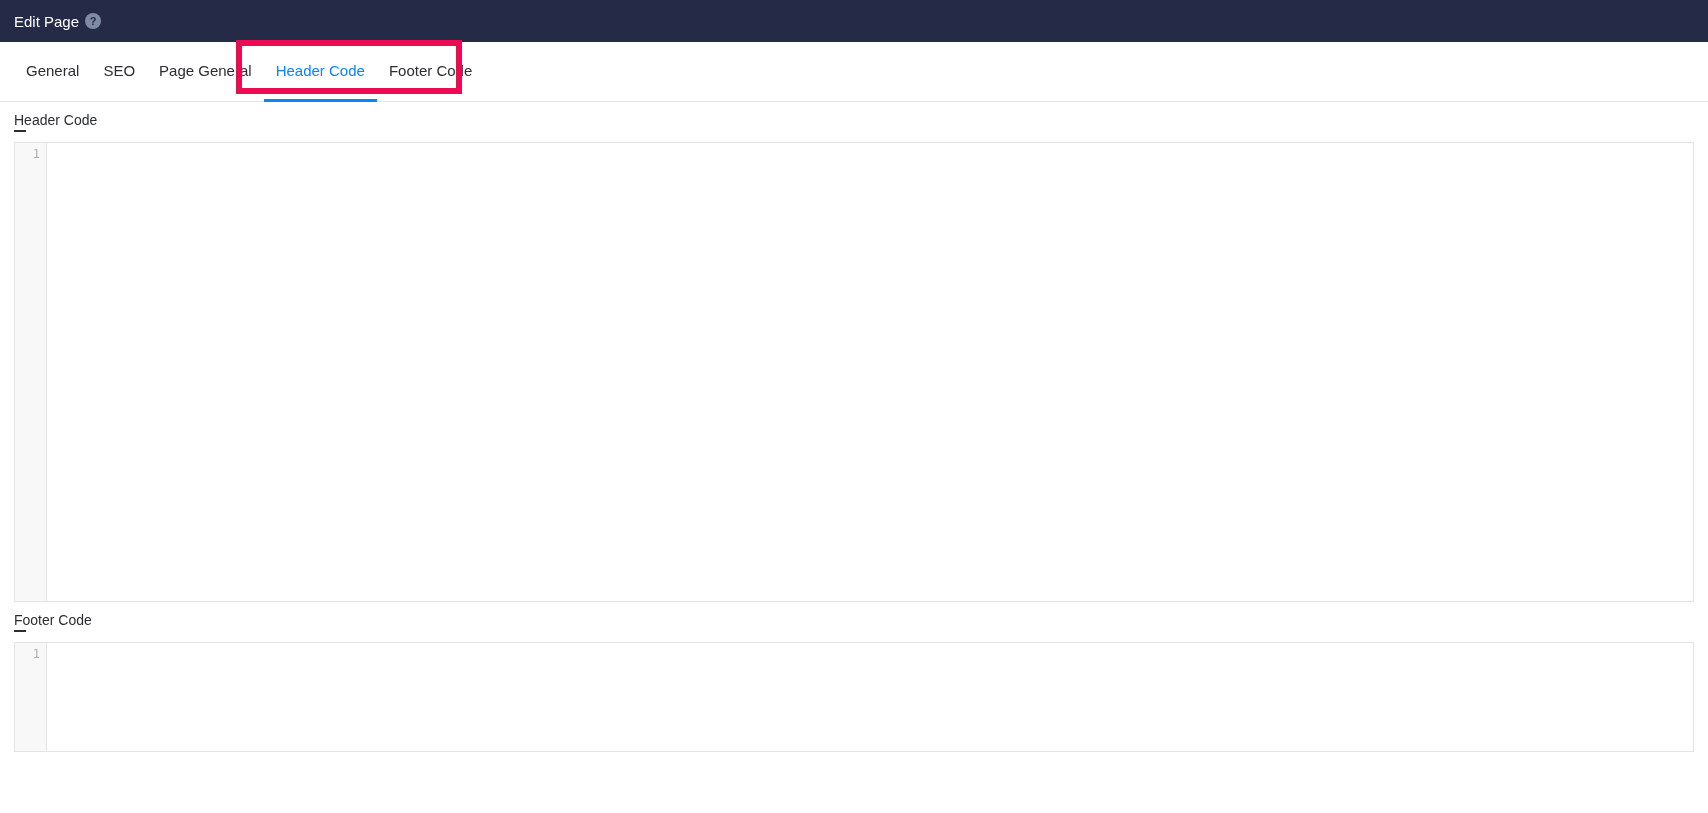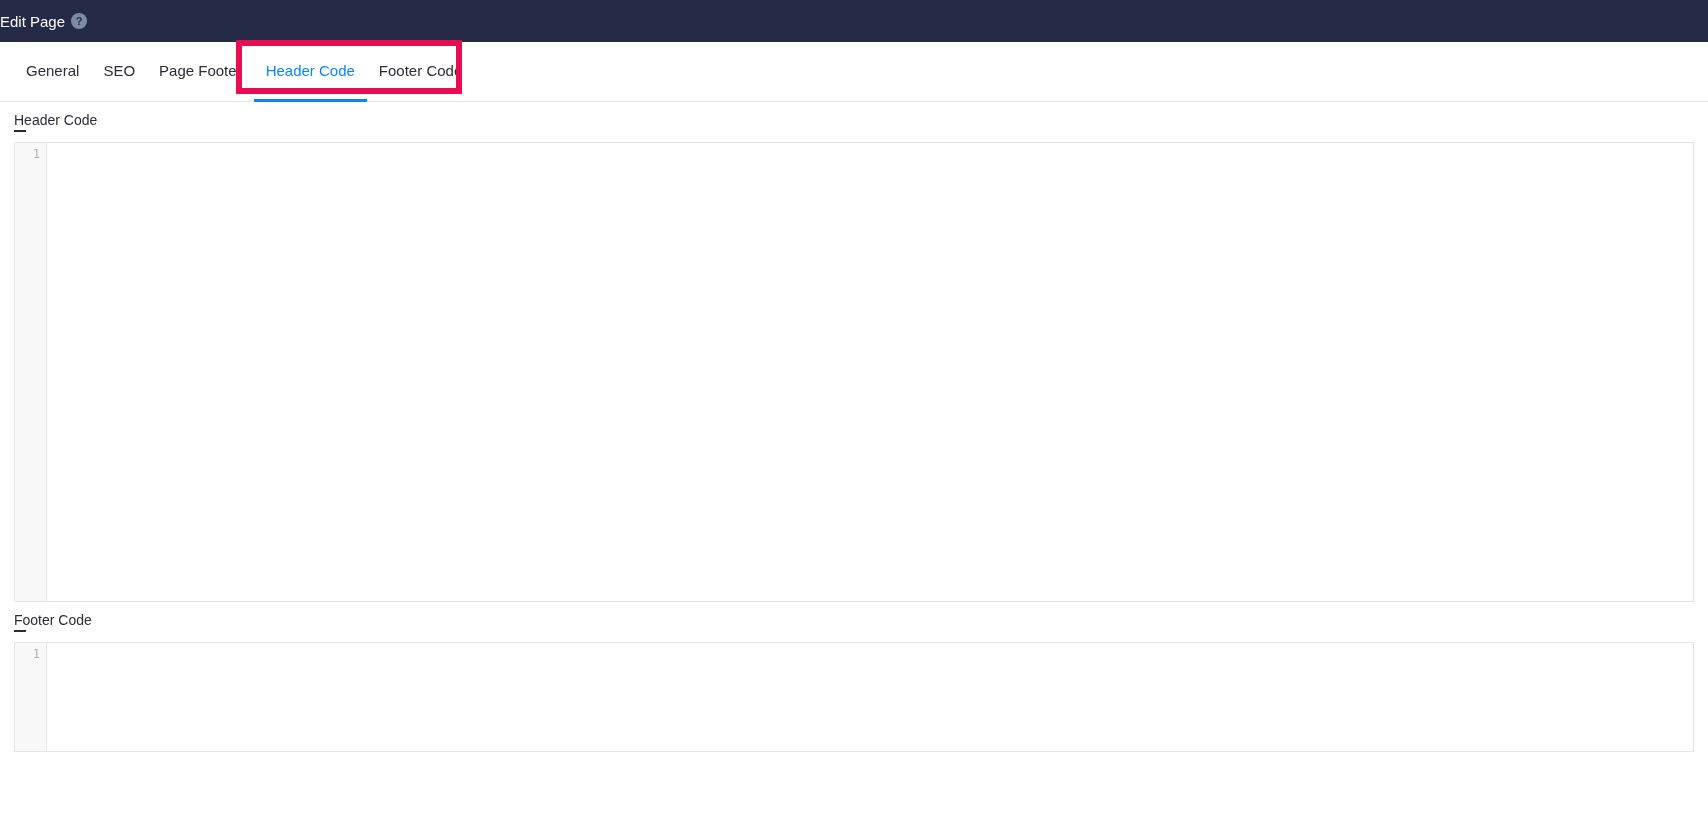--- a/index.html
+++ b/index.html
@@ -3,21 +3,21 @@
 <meta charset="utf-8">
 <style>
   * { box-sizing: border-box; margin: 0; padding: 0; }
   html, body { width: 1708px; font-family: -apple-system, BlinkMacSystemFont, "Segoe UI", Helvetica, Arial, sans-serif; background: #fff; color: #2b2d33; }
   .topbar {
     background: #252a47;
     color: #fff;
     height: 42px;
     display: flex;
     align-items: center;
-    padding: 0 0;
+    padding: 0 14px;
     font-size: 15px;
     font-weight: 500;
   }
   .topbar .title { margin-right: 6px; }
   .help-icon {
     display: inline-flex;
     align-items: center;
     justify-content: center;
     width: 16px; height: 16px;
     border-radius: 50%;
@@ -101,21 +101,21 @@
 <body>
 
 <div class="topbar">
   <span class="title">Edit Page</span>
   <span class="help-icon">?</span>
 </div>
 
 <div class="tabbar">
   <div class="tab">General</div>
   <div class="tab">SEO</div>
-  <div class="tab">Page Footer</div>
+  <div class="tab">Page General</div>
   <div class="tab active">Header Code</div>
   <div class="tab">Footer Code</div>
   <div class="highlight-box" id="hl" style="left: 236px; width: 226px;"></div>
 </div>
 
 <div class="section">
   <div class="section-label">Header Code</div>
   <div class="label-underline"></div>
   <div class="code-editor header">
     <div class="gutter">1</div>

